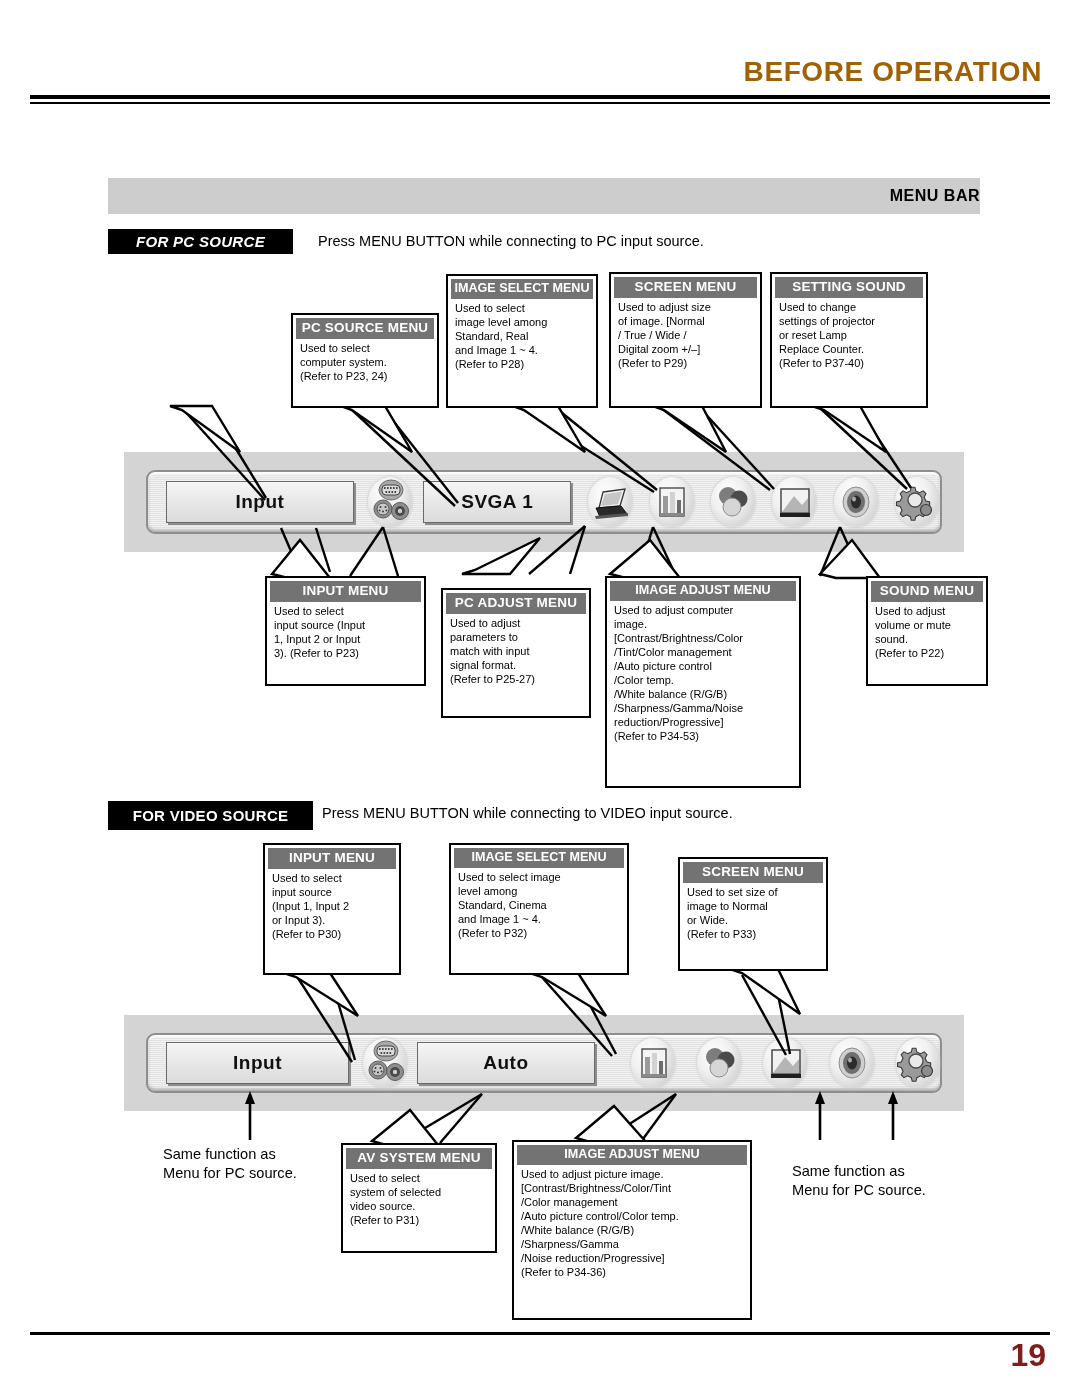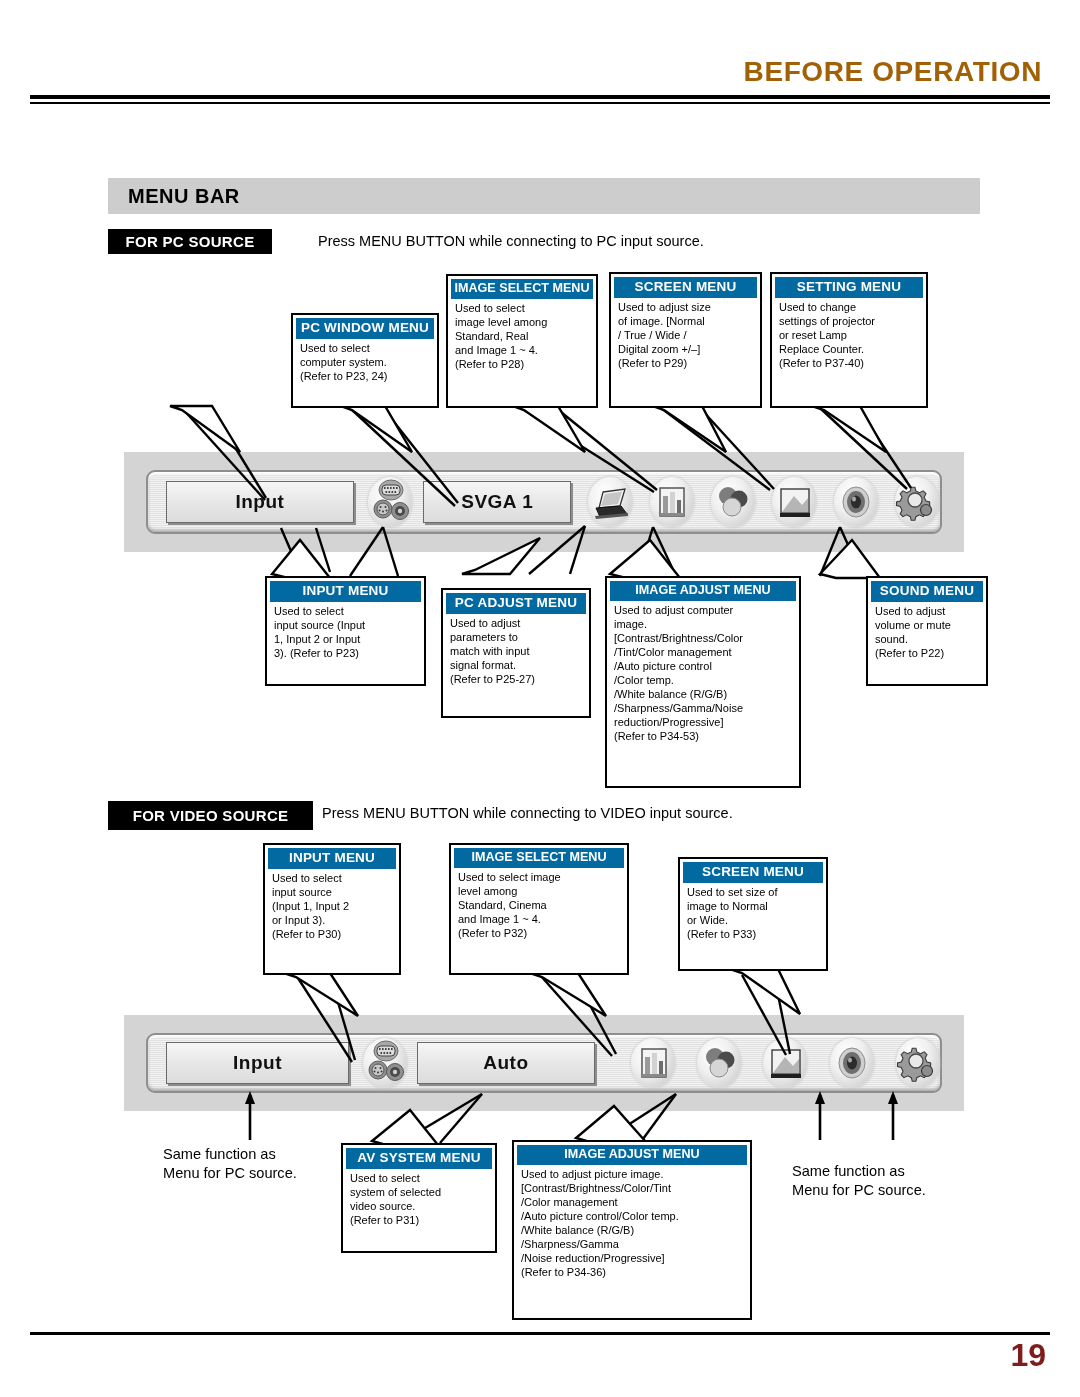--- a/index.html
+++ b/index.html
@@ -26,39 +26,39 @@
     position:absolute;right:34px;top:1337px;
     font-size:32px;font-weight:bold;color:#7f1d1d;
   }
 
   
   .band{
     position:absolute;left:108px;top:178px;width:872px;height:36px;
     background:#cdcdcd;
   }
   .band span{
-    display:block;text-align:left;line-height:36px;
-    font-size:20px;font-weight:bold;letter-spacing:.5px;color:#000;padding-left:20px;
+    display:block;text-align:right;line-height:36px;
+    font-size:16px;font-weight:bold;letter-spacing:.5px;color:#000;padding-left:20px;
   }
 
   
   .tag{
     position:absolute;background:#000;color:#fff;
     font-size:15px;font-weight:bold;letter-spacing:.3px;
     display:flex;align-items:center;justify-content:center;
   }
   .tagnote{position:absolute;font-size:14.5px;color:#000;white-space:nowrap;}
 
   
   .callout{
     position:absolute;border:2px solid #000;background:#fff;
     box-sizing:border-box;z-index:6;
   }
   .callout .ctitle{
-    background:#0369a1;color:#fff;text-align:center;
+    background:#737373;color:#fff;text-align:center;
     font-size:13.5px;font-weight:bold;letter-spacing:.2px;
     padding:3px 2px 4px;margin:3px 3px 0 3px;white-space:nowrap;
     line-height:1.05;
   }
   .callout .ctitle.sm{font-size:12.6px;letter-spacing:0;}
   .callout .cbody{
     font-size:11px;color:#000;line-height:1.27;
     padding:3px 6px 4px 7px;white-space:pre-line;
   }
 
@@ -106,21 +106,21 @@
 <div class="page">
 
   <div class="hdr-title">BEFORE OPERATION</div>
   <div class="hdr-rule r1"></div>
   <div class="hdr-rule r2"></div>
 
   <div class="band">
     <span>MENU BAR</span>
   </div>
 
-  <div class="tag" style="left:108px;top:229px;width:164px;height:25px;">FOR PC SOURCE</div>
+  <div class="tag" style="left:108px;top:229px;width:185px;height:25px;font-style:italic;">FOR PC SOURCE</div>
   <div class="tagnote" style="left:318px;top:233px;">Press MENU BUTTON while connecting to PC input source.</div>
 
   <svg class="lines">
     <g fill="none" stroke="#000" stroke-width="2.4">
 
       <path d="M182,408 L265,500"></path>
       <path d="M211,408 L266,498"></path>
 
       <path d="M350,408 L455,506"></path>
       <path d="M383,408 L458,503"></path>
@@ -146,21 +146,21 @@
       <path d="M653,527 L638,576"></path>
       <path d="M653,527 L676,576"></path>
 
       <path d="M840,527 L820,576"></path>
       <path d="M840,527 L862,576"></path>
     </g>
   </svg>
 
 
   <div class="callout" style="left:291px;top:313px;width:148px;height:95px;">
-    <div class="ctitle">PC WINDOW MENU</div>
+    <div class="ctitle">PC SOURCE MENU</div>
     <div class="cbody">Used to select
 computer system.
 (Refer to P23, 24)</div>
   </div>
 
   <div class="callout" style="left:446px;top:274px;width:152px;height:134px;">
     <div class="ctitle sm">IMAGE SELECT MENU</div>
     <div class="cbody">Used to select
 image level among
 Standard, Real
@@ -171,21 +171,21 @@
   <div class="callout" style="left:609px;top:272px;width:153px;height:136px;">
     <div class="ctitle">SCREEN MENU</div>
     <div class="cbody">Used to adjust size
 of image.  [Normal
 / True / Wide /
 Digital zoom +/–]
 (Refer to P29)</div>
   </div>
 
   <div class="callout" style="left:770px;top:272px;width:158px;height:136px;">
-    <div class="ctitle">SETTING MENU</div>
+    <div class="ctitle">SETTING SOUND</div>
     <div class="cbody">Used to change
 settings of projector
 or reset Lamp
 Replace Counter.
 (Refer to P37-40)</div>
   </div>
 
   <div class="osdwrap" style="left:124px;top:452px;width:840px;height:100px;">
     <div class="osdbar">
       <div class="osdbtn" style="margin-left:18px;width:188px;">Input</div>

